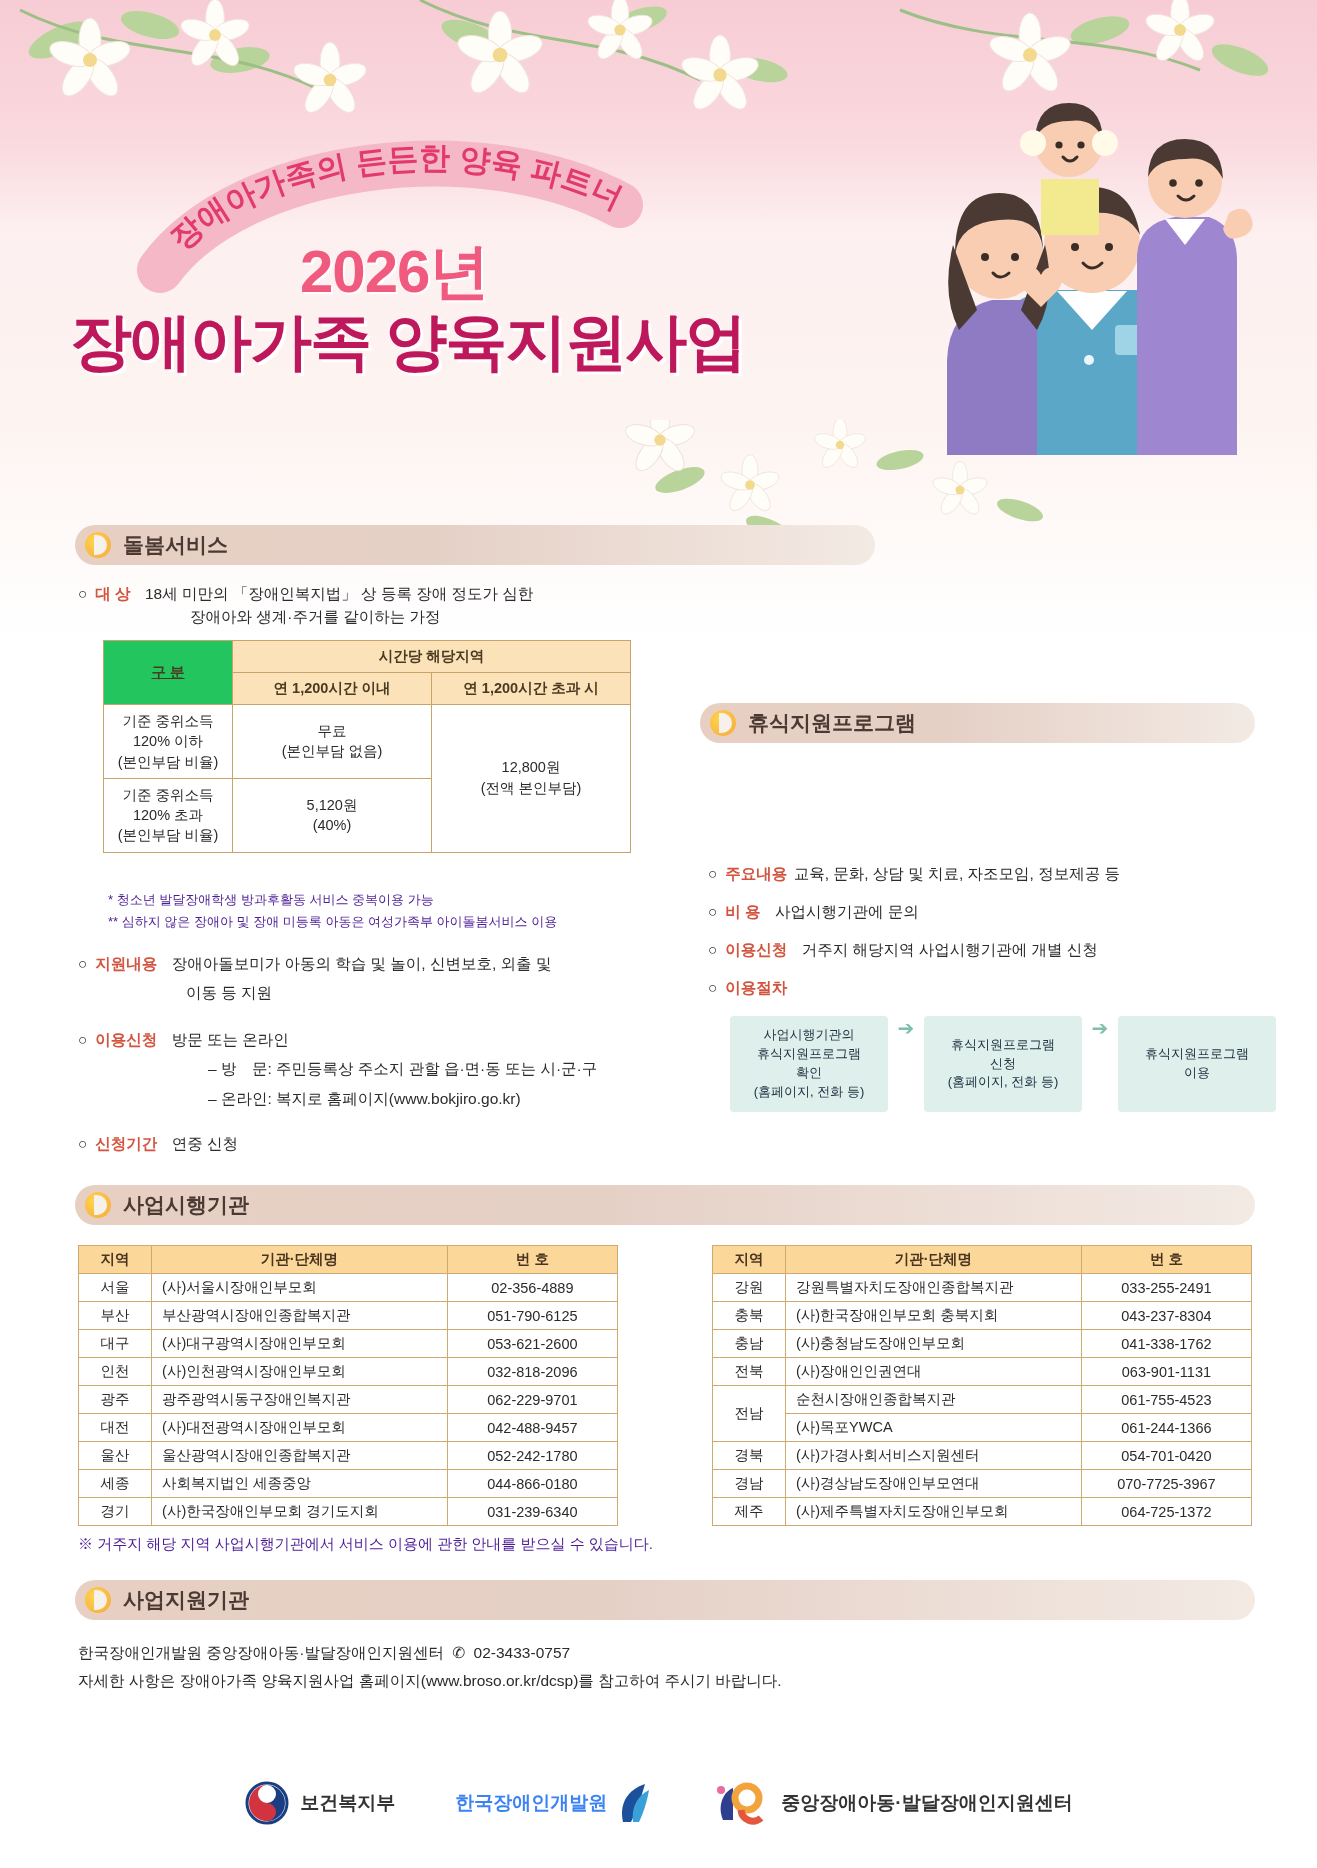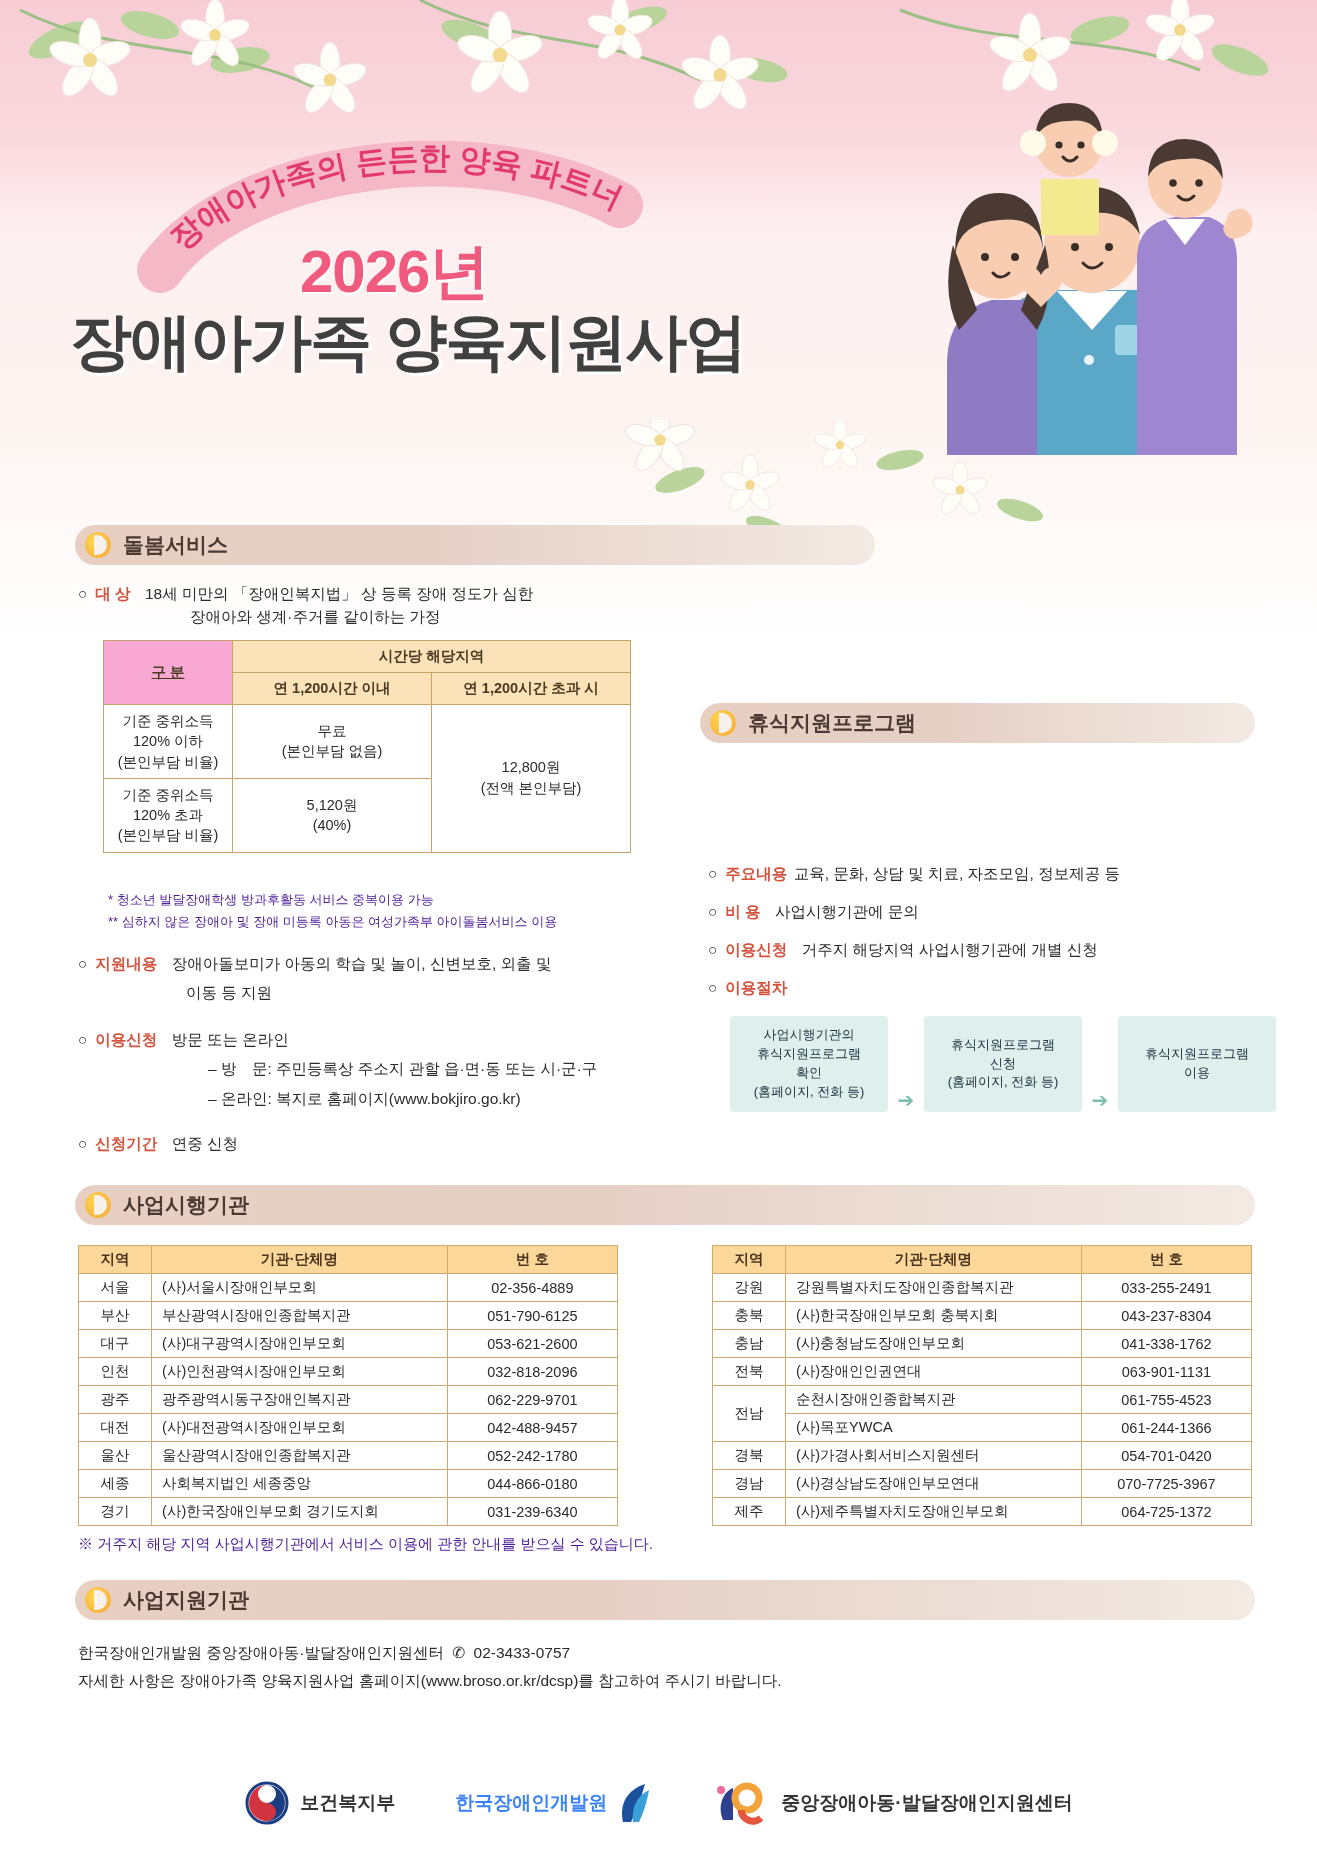--- a/index.html
+++ b/index.html
@@ -19,21 +19,21 @@
   .ribbon{
     position:absolute;left:150px;top:150px;width:560px;height:130px;
   }
   .ribbon svg{overflow:visible;}
   .ribbon text{font-family:"Liberation Sans",sans-serif;font-weight:bold;font-size:31px;fill:#e23a6e;}
   .year{
     position:absolute;left:300px;top:232px;font-size:60px;font-weight:bold;color:#ef5a7e;
     letter-spacing:-1px;text-shadow:2px 2px 0 #fff;
   }
   .maintitle{
-    position:absolute;left:70px;top:300px;font-size:62px;font-weight:bold;color:#404040;
+    position:absolute;left:70px;top:300px;font-size:62px;font-weight:bold;color:#be185d;
     letter-spacing:-2px;text-shadow:3px 3px 0 #fff;
   }
 
   
   .family{position:absolute;right:60px;top:95px;width:320px;height:360px;}
 
   
   .sechead{
     position:absolute;height:40px;border-radius:20px;
     background:linear-gradient(90deg,#e7cfc2 0%,#e5d0c6 45%,#f3eae4 100%);
@@ -59,21 +59,21 @@
 
   
   .feetable{position:absolute;left:103px;top:640px;font-size:14.5px;}
   .feetable td,.feetable th{border:1px solid #c9a46a;text-align:center;padding:6px 4px;}
   .feetable thead th{background:#fbe2b8;font-weight:bold;color:#4a3a22;}
   .feetable tbody td{background:#fff;}
 
   .note{position:absolute;font-size:13px;color:#4c1d95;line-height:1.6;}
 
   
-  .flow{position:absolute;display:flex;align-items:flex-end;gap:0;}
+  .flow{position:absolute;display:flex;align-items:flex-start;gap:0;}
   .flowbox{
     width:150px;height:88px;background:#dff0ec;border-radius:4px;
     display:flex;align-items:center;justify-content:center;text-align:center;
     font-size:13px;line-height:1.45;color:#234; padding:4px;
   }
   .arrow{width:36px;text-align:center;color:#7fbfae;font-size:20px;}
 
   
   .orgtable{position:absolute;font-size:14.5px;}
   .orgtable th,.orgtable td{border:1px solid #cfa96f;padding:4px 2px;text-align:center;}
@@ -313,21 +313,21 @@
   <div class="row" style="left:78px;top:582px;width:740px;">
     <span class="circ">○</span>
     <span class="lbl">대      상</span>
     <span style="margin-left:10px;">18세 미만의 「장애인복지법」 상 등록 장애 정도가 심한</span>
     <div style="margin-left:112px;">장애아와 생계·주거를 같이하는 가정</div>
   </div>
 
   <table class="feetable">
     <thead>
       <tr>
-        <th rowspan="2" style="width:120px;background:#f9a8d4;text-decoration:underline;">구 분</th>
+        <th rowspan="2" style="width:120px;background:#22c55e;text-decoration:underline;">구 분</th>
         <th colspan="2" style="width:380px;">시간당 해당지역</th>
       </tr>
       <tr>
         <th style="width:190px;">연 1,200시간 이내</th>
         <th style="width:190px;">연 1,200시간 초과 시</th>
       </tr>
     </thead>
     <tbody>
       <tr>
         <td style="line-height:1.4;">

